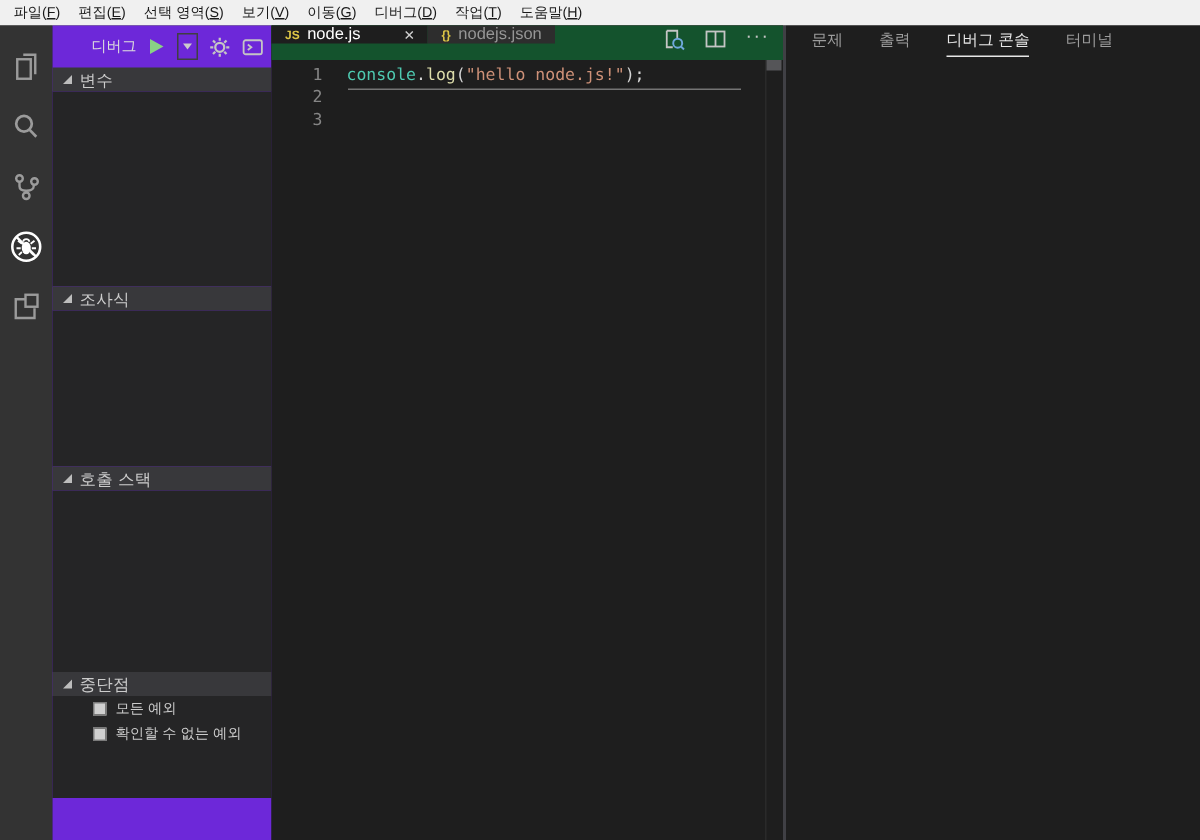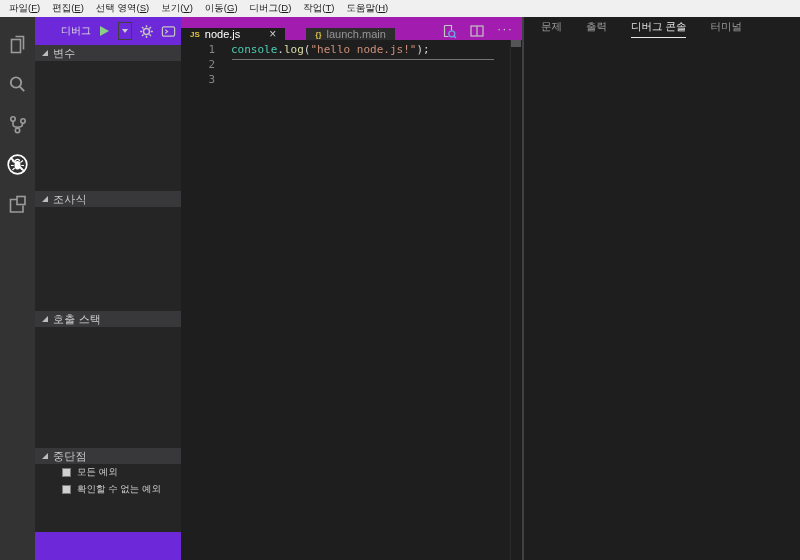--- a/index.html
+++ b/index.html
@@ -38,21 +38,21 @@
                     padding-left:7px; gap:5px; }
   .twistie { width:0; height:0; border-bottom:6px solid #bdbdbd; border-left:6px solid transparent; }
   .section-label { font-size:11px; color:#cccccc; letter-spacing:.2px; }
   .section-body { background:#252526; }
   .bp-row { display:flex; align-items:center; gap:6px; padding-left:27px; height:17px; }
   .checkbox { width:9px; height:9px; background:#d0d0d0; border:1px solid #7a7a7a; flex:none; }
   .bp-label { font-size:9.5px; color:#cccccc; white-space:nowrap; }
 
   
   .editor-group { width:341px; flex:none; display:flex; flex-direction:column; background:#1e1e1e; }
-  .tabbar { height:23px; background:#a21caf; display:flex; flex:none; align-items:flex-end;gap:21px; }
+  .tabbar { height:23px; background:#14532d; display:flex; flex:none; align-items:flex-start; }
   .tab { display:flex; align-items:center; padding:0 9px; gap:5px; font-size:11px; cursor:default; }
   .tab.active { background:#1e1e1e; color:#ffffff; }
   .tab.inactive { background:#2d2d2d; color:#969696; }
   .tab .file-icon { font-size:8px; font-weight:bold; color:#dcc546; font-family:"Liberation Sans",sans-serif; }
   .tab .close { color:#d0d0d0; font-size:12px; margin-left:24px; line-height:1; }
   .tab-actions { margin-left:auto; display:flex; align-items:center; gap:12px; padding-right:9px; }
   .tab-actions svg { width:16px; height:16px; }
   .ellipsis { color:#c5c5c5; font-size:13px; letter-spacing:1px; line-height:0; padding-bottom:5px; }
 
   .editor { flex:1; position:relative; display:flex; font-family:"DejaVu Sans Mono", monospace;
@@ -210,21 +210,21 @@
 
     <div class="editor-group">
       <div class="tabbar" id="tabbar">
           <div class="tab active">
             <span class="file-icon">JS</span>
             <span class="tab-label">node.js</span>
             <span class="close">×</span>
           </div>
           <div class="tab inactive">
             <span class="file-icon">{}</span>
-            <span class="tab-label">launch.main</span>
+            <span class="tab-label">nodejs.json</span>
           </div>
           <div class="tab-actions">
             <span class="tb-btn">
               <svg viewBox="0 0 16 16">
                 <path d="M3.5 2.5h7v5" fill="none" stroke="#c5c5c5" stroke-width="1.2"></path>
                 <path d="M3.5 2.5v11h4" fill="none" stroke="#c5c5c5" stroke-width="1.2"></path>
                 <circle cx="10.8" cy="10.8" r="3" fill="none" stroke="#6fa8dc" stroke-width="1.3"></circle>
                 <path d="M13 13l2 2" stroke="#6fa8dc" stroke-width="1.3"></path>
               </svg>
             </span>

